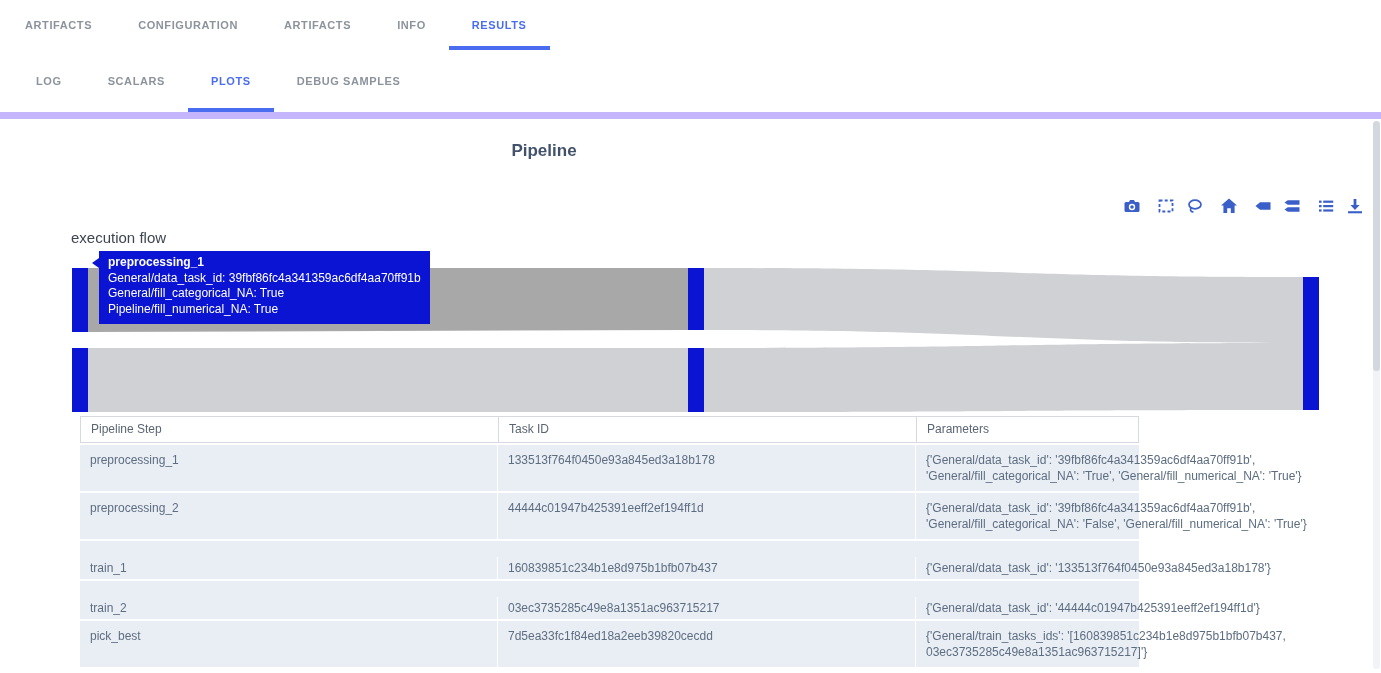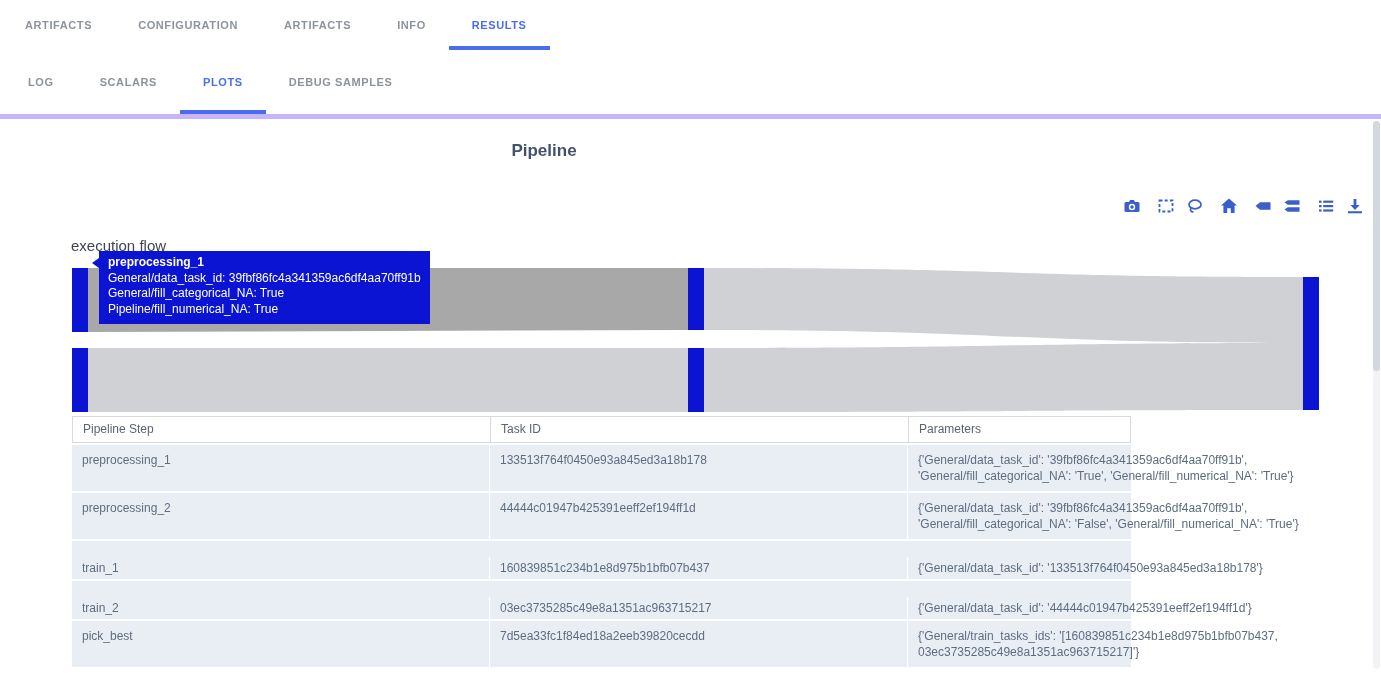--- a/index.html
+++ b/index.html
@@ -19,38 +19,38 @@
     font-size:11px; font-weight:700; letter-spacing:0.6px; color:#8c939d; cursor:pointer;
   }
   .topnav .tab.active { color:#4a6cf0; }
   .topnav .tab.active::after {
     content:""; position:absolute; left:0; right:0; bottom:0; height:4px; background:#4a6cf0;
   }
 
   
   .subnav {
     position:absolute; top:50px; left:0; right:0; height:69px;
-    display:flex; padding-left:5px; border-bottom:5px solid #c4b5fd; background:#fff;text-align:center;
+    display:flex; padding-left:13px; border-bottom:7px solid #c4b5fd; background:#fff;text-align:center;
   }
   .subnav .tab {
     position:relative; padding:0 23px; display:flex; align-items:center;
     font-size:11px; font-weight:700; letter-spacing:0.6px; color:#8c939d; cursor:pointer;
   }
   .subnav .tab.active { color:#4a6cf0; }
   .subnav .tab.active::after {
     content:""; position:absolute; left:0; right:0; bottom:0; height:4px; background:#4a6cf0;
   }
 
   
   .plot-title {
     position:absolute; top:141px; left:0; width:1088px; text-align:center;
     font-size:17px; font-weight:700; color:#42526b;
   }
   .flow-label {
-    position:absolute; left:71px; top:229px; font-size:15px; color:#3f4550;margin-top:8px;
+    position:absolute; left:71px; top:229px; font-size:15px; color:#3f4550;
   }
 
   
   .modebar { position:absolute; top:196px; right:16px; display:flex; align-items:center; }
   .mb-group { display:flex; margin-left:14px; }
   .mb-group:first-child { margin-left:0; }
   .mb-btn {
     width:20px; height:20px; margin-left:9px; display:flex; align-items:center; justify-content:center;
     cursor:pointer;
   }
@@ -66,21 +66,21 @@
     font-size:12px; line-height:15.5px; white-space:nowrap;
   }
   .tooltip::before {
     content:""; position:absolute; left:-7px; top:7px;
     border-top:5px solid transparent; border-bottom:5px solid transparent;
     border-right:7px solid #0a14d2;
   }
   .tooltip .tt-title { font-weight:700; }
 
   
-  .ptable { position:absolute; left:72px; top:416px; width:1059px; font-size:12px; z-index:2; }
+  .ptable { position:absolute; left:80px; top:416px; width:1059px; font-size:12px; z-index:2; }
   .thead {
     display:grid; grid-template-columns:418px 418px 412px;
     border:1px solid #d6dae0; background:#ffffff; color:#5a6573; height:27px;
   }
   .thead .th { padding:0 10px; line-height:25px; border-right:1px solid #d6dae0; }
   .thead .th:last-child { border-right:none; }
   .trow {
     display:grid; grid-template-columns:418px 418px 412px;
     background:#e9eef5; margin-top:2px; color:#5d6d80;
   }

